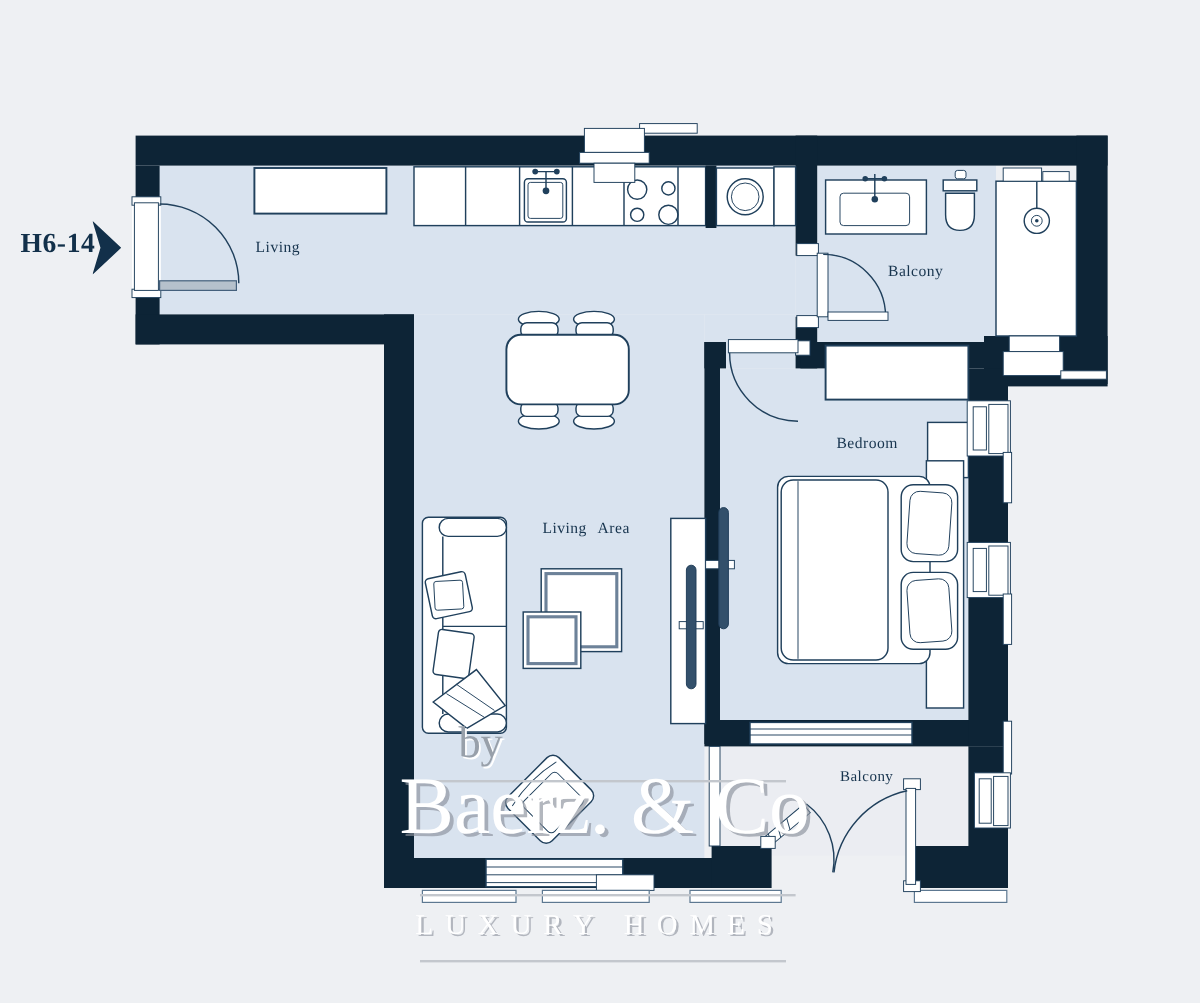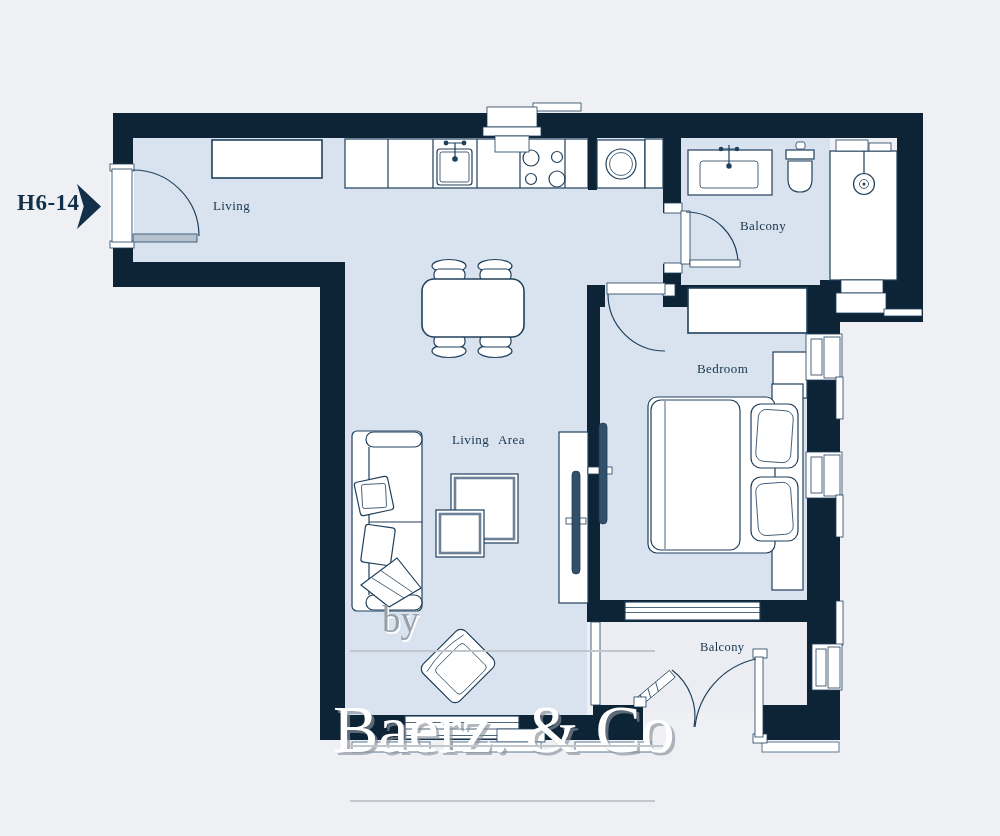--- a/index.html
+++ b/index.html
@@ -8,21 +8,21 @@
   .wall{position:absolute;background:var(--wall,#0d2436);}
   .floor{position:absolute;background:var(--floor,#d9e3ef);}
   .floor.balcony{background:var(--balcony-floor,#ebedf2);}
   .overlay{position:absolute;left:0;top:0;width:1000px;height:836px;}
   .room-label{position:absolute;color:var(--label,#17344e);font-size:13px;letter-spacing:.4px;white-space:nowrap;}
   .unit-label{position:absolute;left:17px;top:190px;color:#12304a;font-size:23px;font-weight:bold;letter-spacing:.5px;}
   .unit-arrow{position:absolute;left:77px;top:184px;width:24px;height:45px;background:#12304a;
               clip-path:polygon(0 0,100% 50%,0 100%,28% 50%);}
   .wm-line{position:absolute;height:2px;background:#c3c7cd;}
   .wm-by{position:absolute;left:382px;top:598px;font-size:37px;color:#98a0aa;text-shadow:1.5px 1.5px 0 #ffffff;}
-  .wm-brand{position:absolute;left:333px;top:690px;width:334px;text-align:center;font-size:68px;color:#ffffff;
+  .wm-brand{position:absolute;left:333px;top:632px;width:334px;text-align:center;font-size:68px;color:#ffffff;
             text-shadow:3px 3px 0 rgba(138,144,155,.65);white-space:nowrap;}
   .wm-tagline{position:absolute;left:335px;top:758px;width:330px;text-align:center;font-size:24px;color:#ffffff;
               letter-spacing:10px;text-shadow:2px 2px 0 rgba(138,144,155,.6);white-space:nowrap;}
   
   .s{fill:#fff;stroke:#20405c;stroke-width:1.2;}
   .s2{fill:#fff;stroke:#20405c;stroke-width:1.6;}
   .l{fill:none;stroke:#20405c;stroke-width:1.2;}
   .lt{fill:none;stroke:#20405c;stroke-width:.8;}
   .st{fill:#fff;stroke:#20405c;stroke-width:.8;}
   .gray{fill:#b5c1cc;stroke:#44607c;stroke-width:1;}
@@ -273,15 +273,16 @@
   <div class="room-label" style="left:213px;top:198px;">Living</div>
   <div class="room-label" style="left:740px;top:218px;">Balcony</div>
   <div class="room-label" style="left:660px;top:361px;margin-left:37px;">Bedroom</div>
   <div class="room-label" style="left:452px;top:432px;word-spacing:6px;font-family:Liberation Serif, serif;">Living Area</div>
   <div class="room-label" style="left:700px;top:640px;font-size:12.5px;">Balcony</div>
 
   <div class="wm-line" style="left:350px;top:650px;width:305px;"></div>
   <div class="wm-by">by</div>
   <div class="wm-brand">Baerz. &amp; Co</div>
   <div class="wm-line" style="left:350px;top:745px;width:313px;"></div>
+  <div class="wm-tagline">LUXURY HOMES</div>
   <div class="wm-line" style="left:350px;top:800px;width:305px;"></div>
 
 </div>
 
 </body></html>

